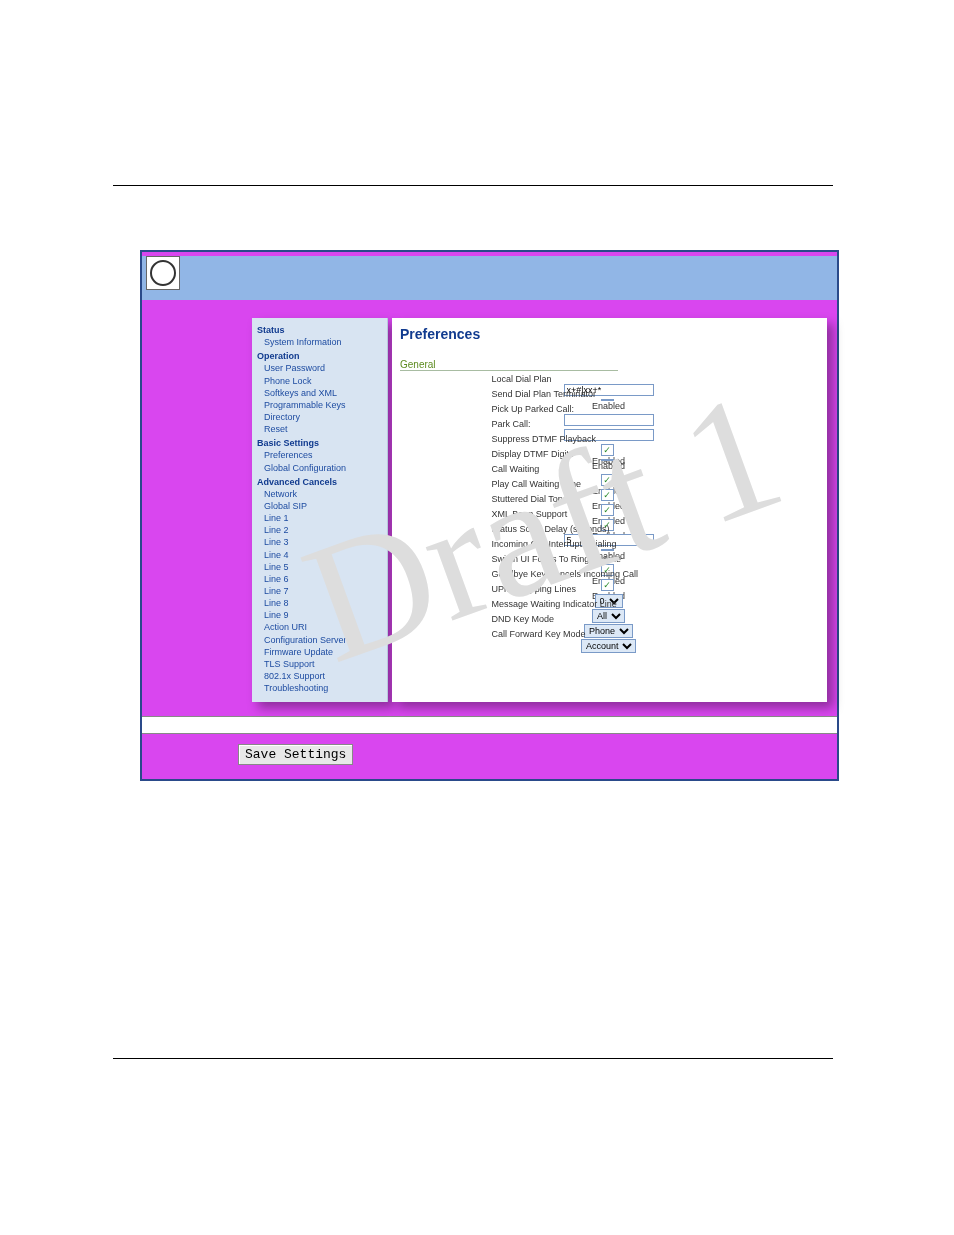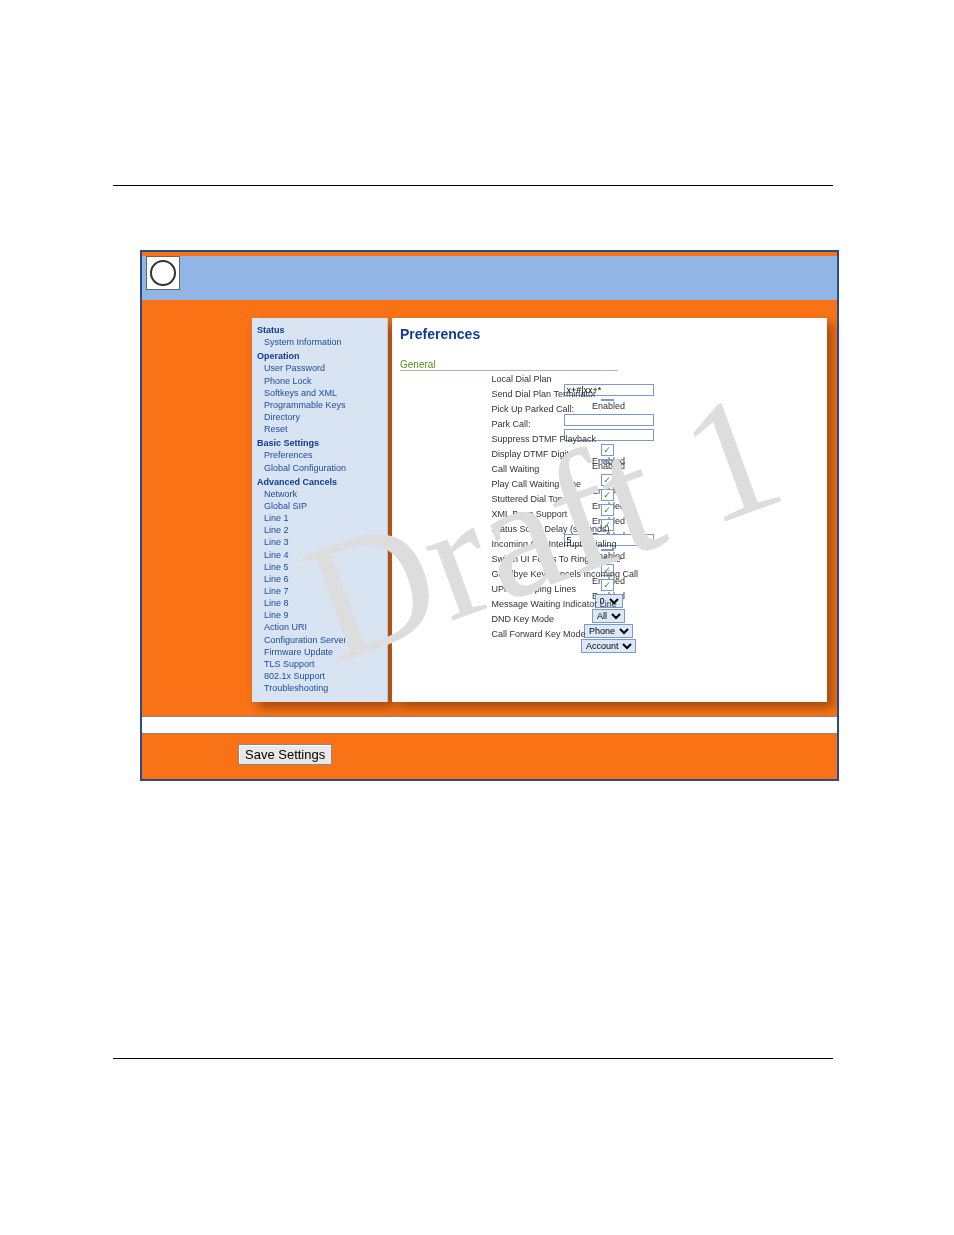--- a/index.html
+++ b/index.html
@@ -34,21 +34,21 @@
     z-index: 2;
     pointer-events: none;
     font-family: "Times New Roman", serif;
   }
   .frame {
     position: absolute;
     top: 250px;
     left: 140px;
     width: 695px;
     border: 2px solid #2a4a8a;
-    background: #f97316;
+    background: #d946ef;
   }
   .header-bar {
     background: #91b6e6;
     height: 44px;
     padding: 0px 4px;
   }
   .globe-box {
     width: 32px;
     height: 32px;
     background: #fff;
@@ -151,21 +151,21 @@
     border-top: 1px solid #888;
     border-bottom: 1px solid #888;
     height: 16px;
     margin-top: 8px;
     background: #fff;
   }
   .save-row {
     padding: 10px 0 14px 96px;
   }
   .save-btn {
-    font-family: Liberation Sans, sans-serif;
+    font-family: Liberation Mono, monospace;
     font-size: 13px;
     background: #e8e8e8;
     border: 1px solid #888;
     padding: 2px 6px;
     box-shadow: inset 1px 1px 0 #fff;
     cursor: pointer;
   }
 </style>
 </head>
 <body>

